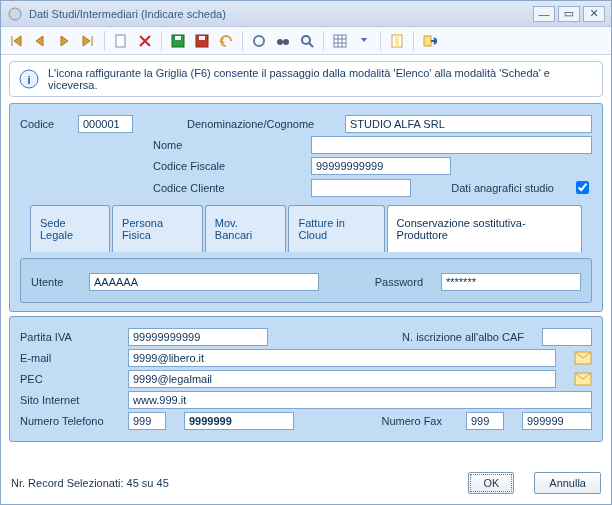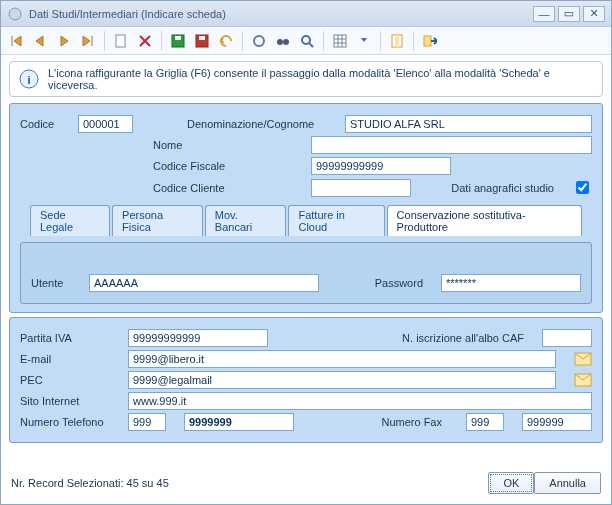--- a/index.html
+++ b/index.html
@@ -23,24 +23,24 @@
   .tbtn{width:22px;height:22px;border:1px solid transparent;display:flex;align-items:center;justify-content:center;border-radius:2px}
   .tsep{width:1px;height:20px;background:#c9d7e8;margin:0 3px}
   .infobar{margin:6px 8px 4px;background:#fff;border:1px solid #b9cbe1;border-radius:4px;padding:5px 8px;display:flex;align-items:center;gap:8px}
   .infobar .infotxt{color:#1a3f66}
   .panel{margin:2px 8px;background:var(--panel);border:1px solid var(--border);border-radius:3px;padding:8px 10px}
   .row{display:flex;align-items:center;margin:3px 0;gap:18px}
   .lbl{color:var(--text)}
   input[type=text],input[type=password]{border:1px solid var(--field-border);height:18px;padding:7px 4px;background:#fff;color:#0b2f55}
   .innerbox{background:var(--panel-inner);border:1px solid var(--border);border-radius:3px;padding:8px 10px;margin-top:6px}
   .tabs{display:flex;align-items:flex-end;margin:8px 10px 0; gap:2px}
-  .tab{padding:3px 9px;border:1px solid var(--border);border-bottom:none;background:#dceaf9;border-radius:3px 3px 0 0;color:var(--link);cursor:default}
+  .tab{padding:11px 9px;border:1px solid var(--border);border-bottom:none;background:#dceaf9;border-radius:3px 3px 0 0;color:var(--link);cursor:default}
   .tab.active{background:#fff;color:#0b2f55}
   .msg{color:#0b3b87;font-weight:bold;line-height:1.35}
-  .footer{margin-top:auto;display:flex;align-items:center;padding:6px 10px 10px;gap:0}
+  .footer{margin-top:auto;display:flex;align-items:center;padding:6px 10px 10px;gap:20px}
   .btn{border:1px solid #7f99b8;background:linear-gradient(#fdfdfd,#e7eef7);padding:2px 14px;height:22px;border-radius:2px}
   .btn.def{outline:1px dotted #5d7fa5;outline-offset:-3px}
   .mail-icon{width:18px;height:14px;display:inline-block}
   .chk{width:13px;height:13px}
   .flex1{flex:1}
   svg{display:block}
 </style>
 </head>
 <body>
 
@@ -197,21 +197,21 @@
 
     <div class="tabs">
       <div class="tab">Sede Legale</div>
       <div class="tab">Persona Fisica</div>
       <div class="tab">Mov. Bancari</div>
       <div class="tab">Fatture in Cloud</div>
       <div class="tab active">Conservazione sostitutiva-Produttore</div>
     </div>
 
     <div class="innerbox">
-      <div class="row" style="margin-top:23px">
+      <div class="row" style="margin-top:6px">
         <span class="lbl" style="width:40px">Utente</span>
         <input type="text" style="width: 230px;" value="AAAAAA">
         <span class="flex1"></span>
         <span class="lbl">Password</span>
         <input type="text" style="width: 140px;" value="*******">
       </div>
     </div>
   </div>
 
   <div class="panel">

